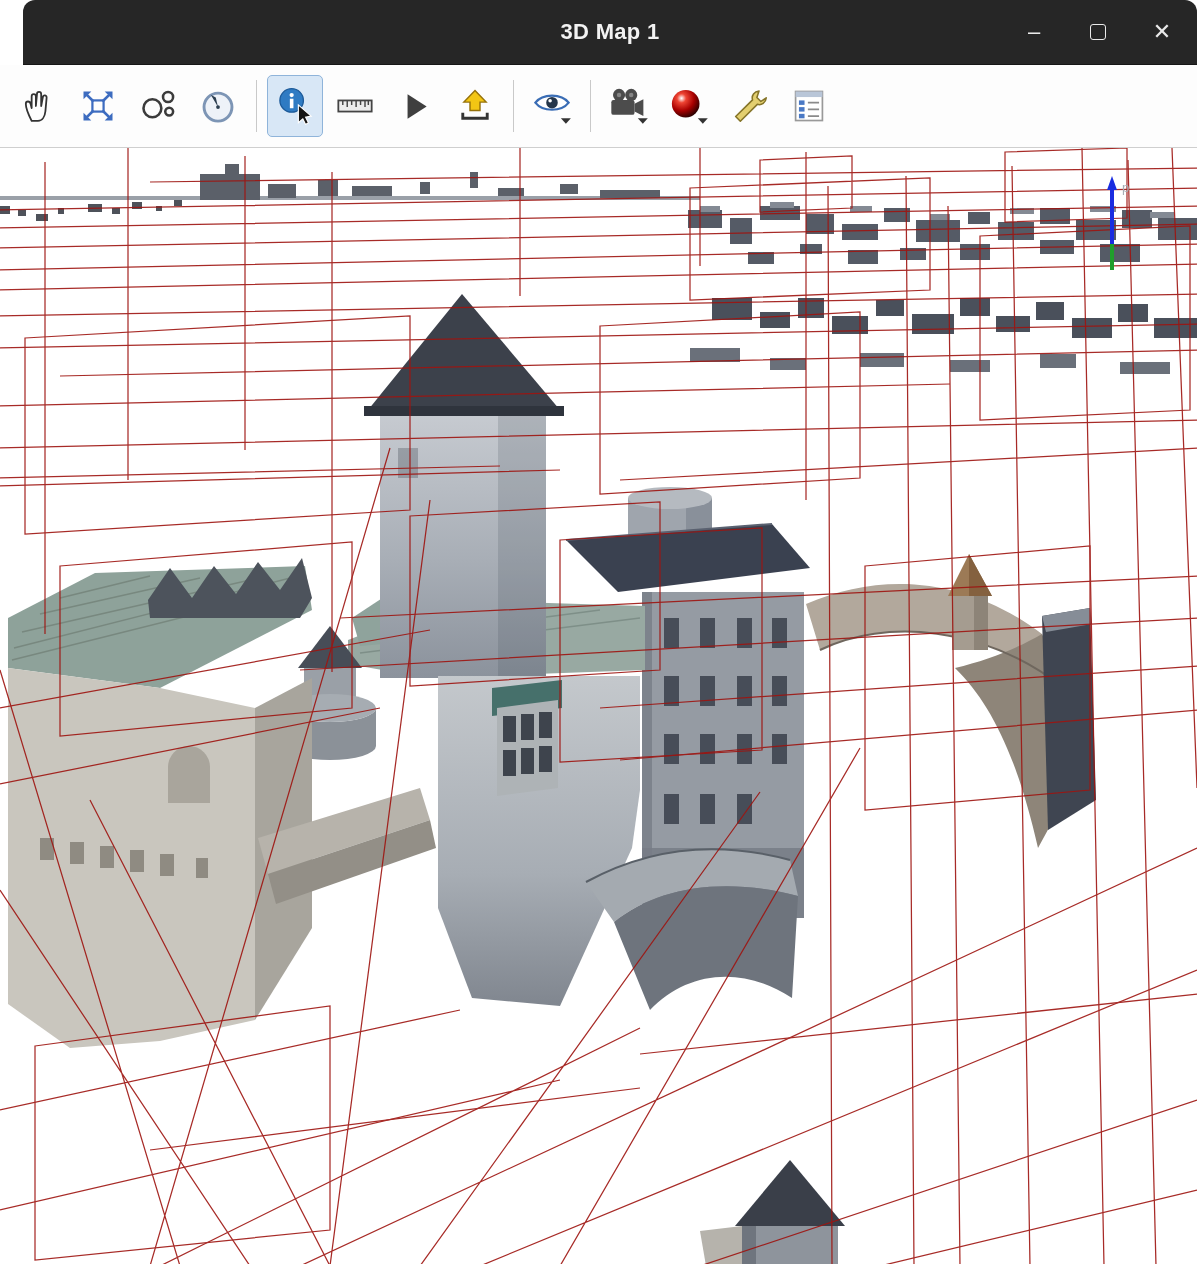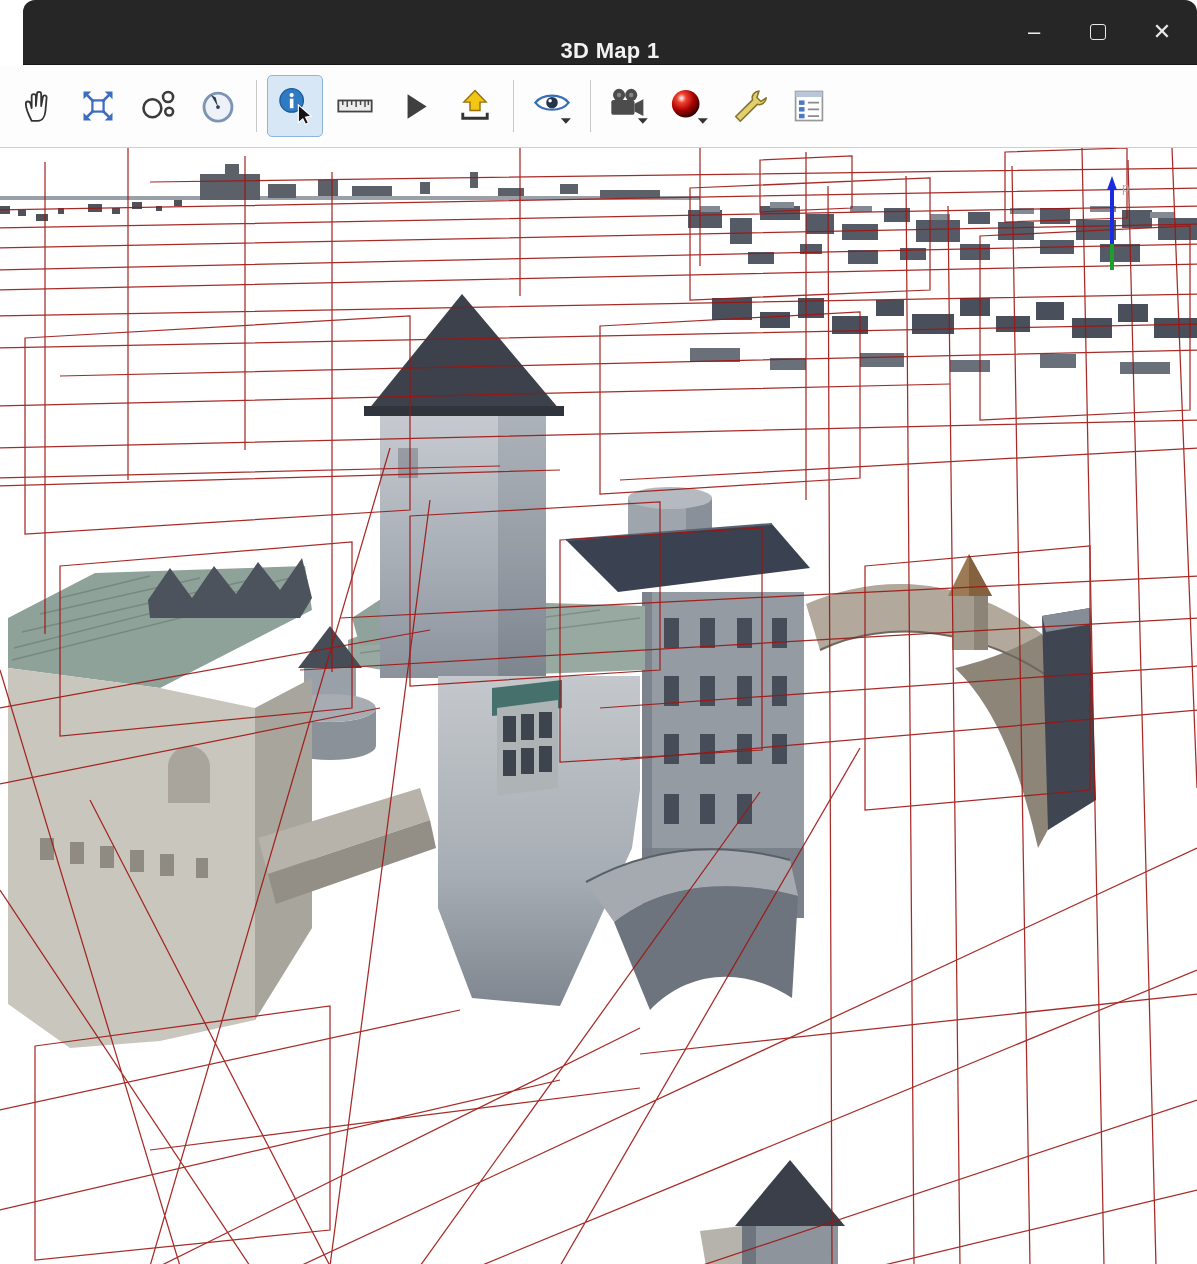--- a/index.html
+++ b/index.html
@@ -1,19 +1,19 @@
 <!DOCTYPE html>
 <html><head>
 <meta charset="utf-8">
 <style>
   html,body{margin:0;padding:0;background:#e8e8e8;font-family:"Liberation Sans",sans-serif;}
   .window{width:1197px;height:1264px;display:flex;flex-direction:column;background:#fff;overflow:hidden;}
   
   .titlebar{position:relative;height:64px;flex:0 0 64px;background:#262626;border-radius:12px 12px 0 0;
-            display:flex;align-items:flex-end;justify-content:center;border-bottom:1px solid #161616;margin-left:23px;}
+            display:flex;align-items:center;justify-content:center;border-bottom:1px solid #161616;margin-left:23px;}
   .titlebar .title{color:#f2f2f2;font-size:22px;font-weight:bold;letter-spacing:.3px;}
   .win-controls{position:absolute;right:18px;top:0;height:100%;display:flex;align-items:center;gap:30px;}
   .win-btn{width:34px;height:34px;display:flex;align-items:center;justify-content:center;color:#eaeaea;
            font-size:22px;cursor:default;border-radius:50%;}
   .win-btn .maxbox{width:14px;height:14px;border:1.6px solid #eaeaea;border-radius:3px;display:block;}
   
   .toolbar{height:82px;flex:0 0 82px;background:#fdfdfd;border-bottom:1px solid #cfcfcf;
            display:flex;align-items:center;padding:0 10px;gap:4px;}
   .tool-btn{width:56px;height:62px;border:1px solid transparent;background:transparent;border-radius:5px;
             display:flex;align-items:center;justify-content:center;padding:0;}

